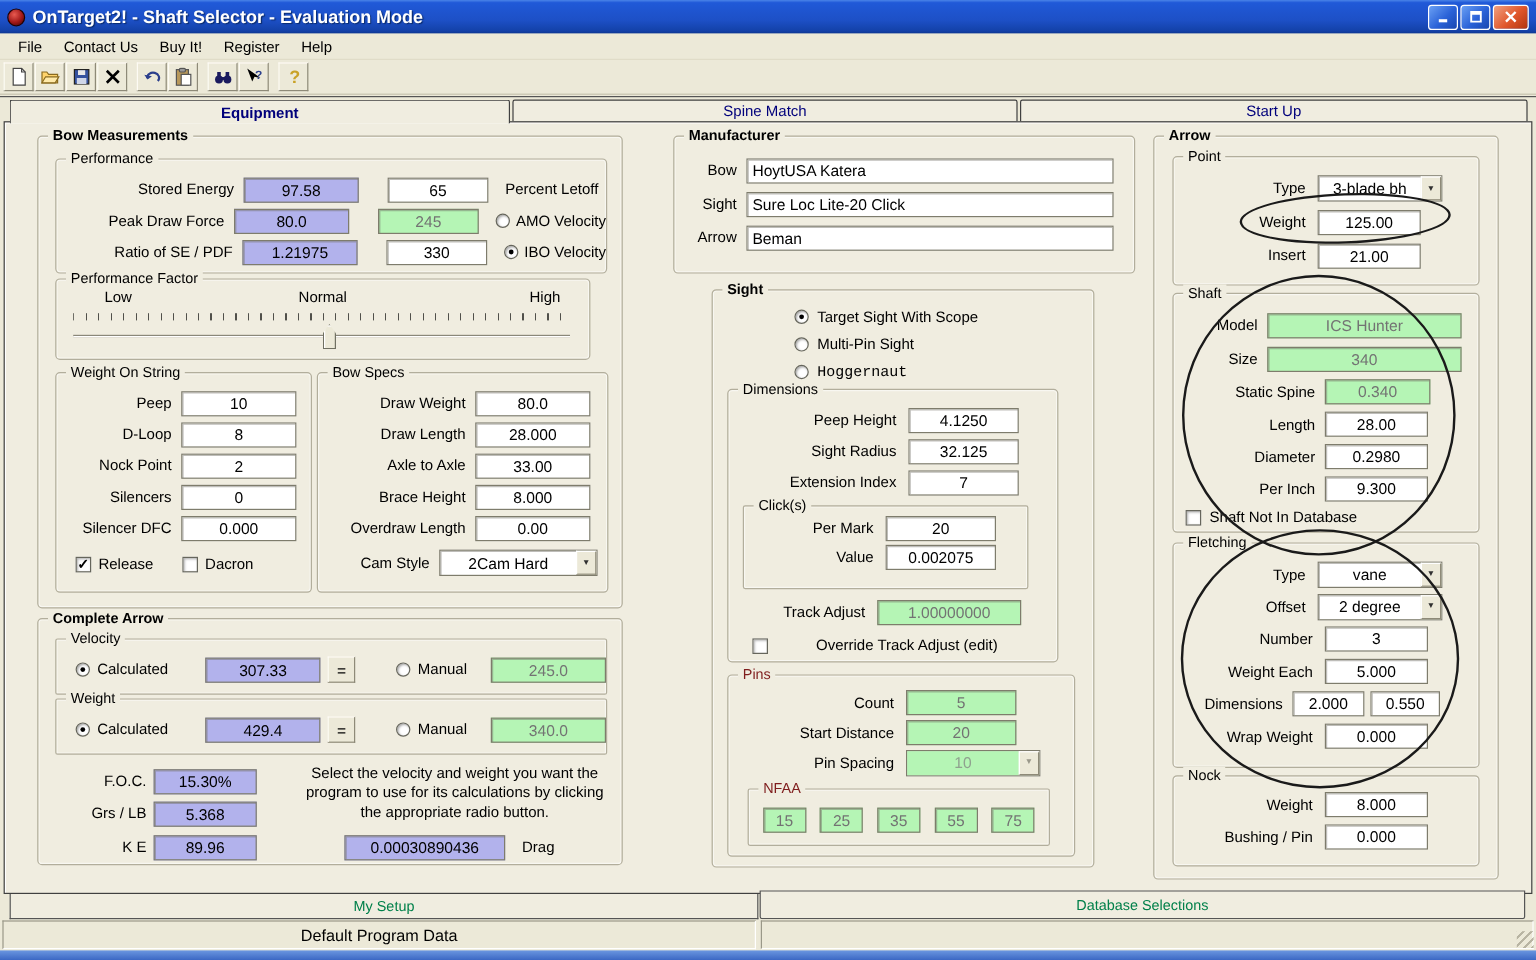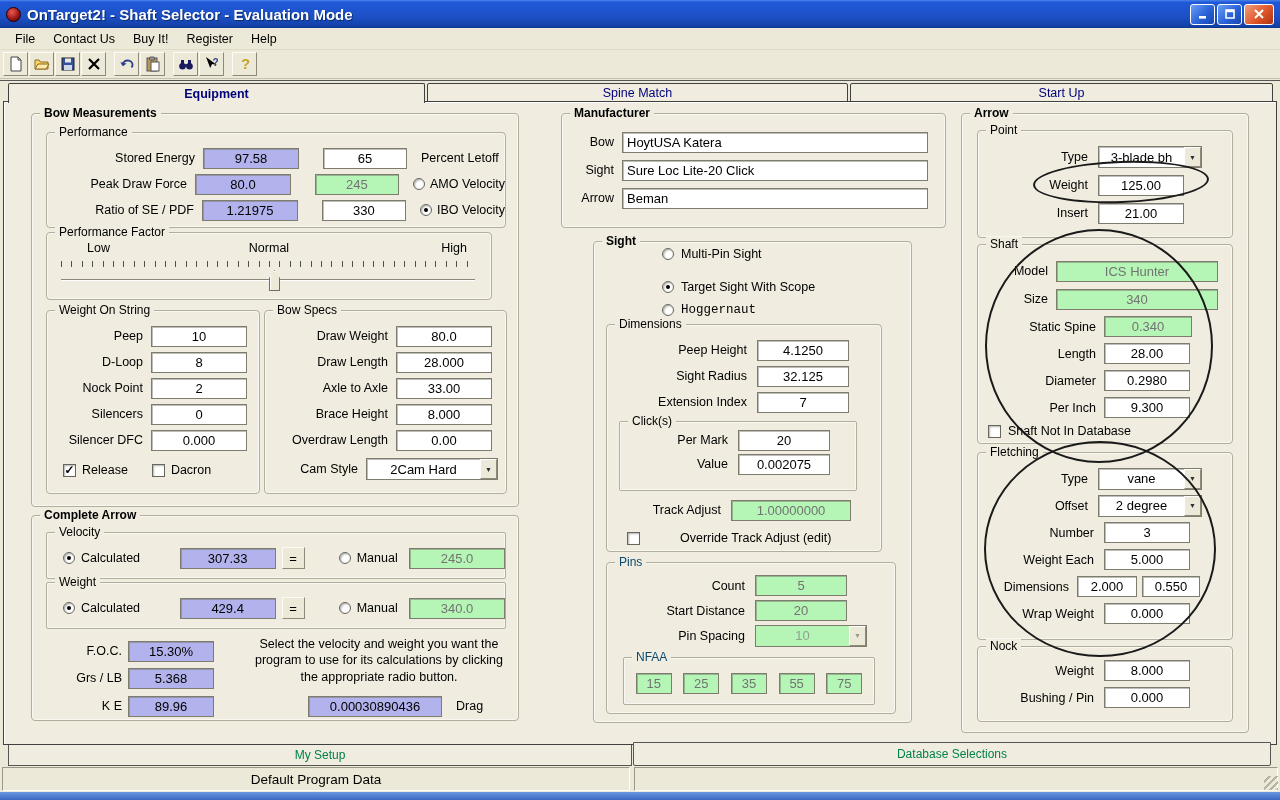--- a/index.html
+++ b/index.html
@@ -39,29 +39,29 @@
   .tab.active { font-weight:bold; height:20px; border-bottom:none; z-index:5; }
 
   
   .page { position:absolute; left:3px; top:101px; width:1274px; height:644px; background:#f0ede0;
     border:1px solid #404040; border-top-color:#404040; box-shadow:inset 1px 1px 0 #fff; }
 
   
   .grp { position:absolute; border:1px solid #b2ae9c; border-radius:4px; box-shadow:inset 0 0 0 1px rgba(255,255,255,.55); }
   .glab { position:absolute; top:-8px; left:8px; background:#f0ede0; padding:0 4px; font-size:12px; white-space:nowrap; line-height:14px; }
   .glab.b { font-weight:bold; }
-  .glab.dis { color:#0c4a6e; }
+  .glab.dis { color:#7f1d1d; }
 
   
   .frow { display:flex; align-items:center; height:26px; }
   .lbl { font-size:12.5px; text-align:right; white-space:nowrap; }
   .fld { height:21px; display:flex; align-items:center; justify-content:center; font-size:13px;
     background:#fff; border:1px solid #7e7c6c; box-shadow:inset 1px 1px 0 rgba(110,108,100,.45); flex:none; }
   .fld.left { justify-content:flex-start; padding-left:4px; }
-  .lav { background:#b2b2ec;margin-left:21px; }
+  .lav { background:#b2b2ec; }
   .grn { background:#b5f5b5; color:#737373; }
 
   .radio { display:inline-block; width:12px; height:12px; border-radius:50%; background:#fff;
     border:1px solid #66665c; box-shadow:inset 1px 1px 2px rgba(0,0,0,.35); flex:none; position:relative; }
   .radio.sel::after { content:""; position:absolute; left:3px; top:3px; width:4px; height:4px; border-radius:50%; background:#000; }
   .cb { display:inline-block; width:13px; height:13px; background:#fff; border:1px solid #66665c;
     box-shadow:inset 1px 1px 2px rgba(0,0,0,.3); flex:none; position:relative; font-size:12px; font-weight:bold; line-height:10px; text-align:center; }
 
   .dd { display:inline-flex; height:22px; border:1px solid #7e7c6c; background:#fff;
     box-shadow:inset 1px 1px 0 rgba(110,108,100,.45); flex:none; }
@@ -367,27 +367,27 @@
       <span class="fld left" style="width:306px; margin-left:8px;">Sure Loc Lite-20 Click</span>
     </div>
     <div class="frow" style="height:28px;">
       <span class="lbl" style="width:52px;">Arrow</span>
       <span class="fld left" style="width:306px; margin-left:8px;">Beman</span>
     </div>
   </div>
 
   <div class="grp" style="left:589px; top:139px; width:319px; height:482px;">
     <span class="glab b">Sight</span>
+    <div class="frow" style="margin-top:10px; padding-left:68px; height:23px;">
+      <span class="radio sel"></span>
+      <span class="lbl" style="text-align:left; margin-left:7px;">Target Sight With Scope</span>
+    </div>
     <div class="frow" style="padding-left:68px; height:23px;">
       <span class="radio"></span>
       <span class="lbl" style="text-align:left; margin-left:7px;">Multi-Pin Sight</span>
-    </div>
-    <div class="frow" style="margin-top:10px; padding-left:68px; height:23px;">
-      <span class="radio sel"></span>
-      <span class="lbl" style="text-align:left; margin-left:7px;">Target Sight With Scope</span>
     </div>
     <div class="frow" style="padding-left:68px; height:23px;">
       <span class="radio"></span>
       <span class="lbl" style="text-align:left; margin-left:7px;font-family:Liberation Mono, monospace;">Hoggernaut</span>
     </div>
 
     <div class="grp" style="left:12px; top:82px; width:276px; height:228px;">
       <span class="glab">Dimensions</span>
       <div class="frow" style="margin-top:12px;">
         <span class="lbl" style="flex:1;">Peep Height</span>

